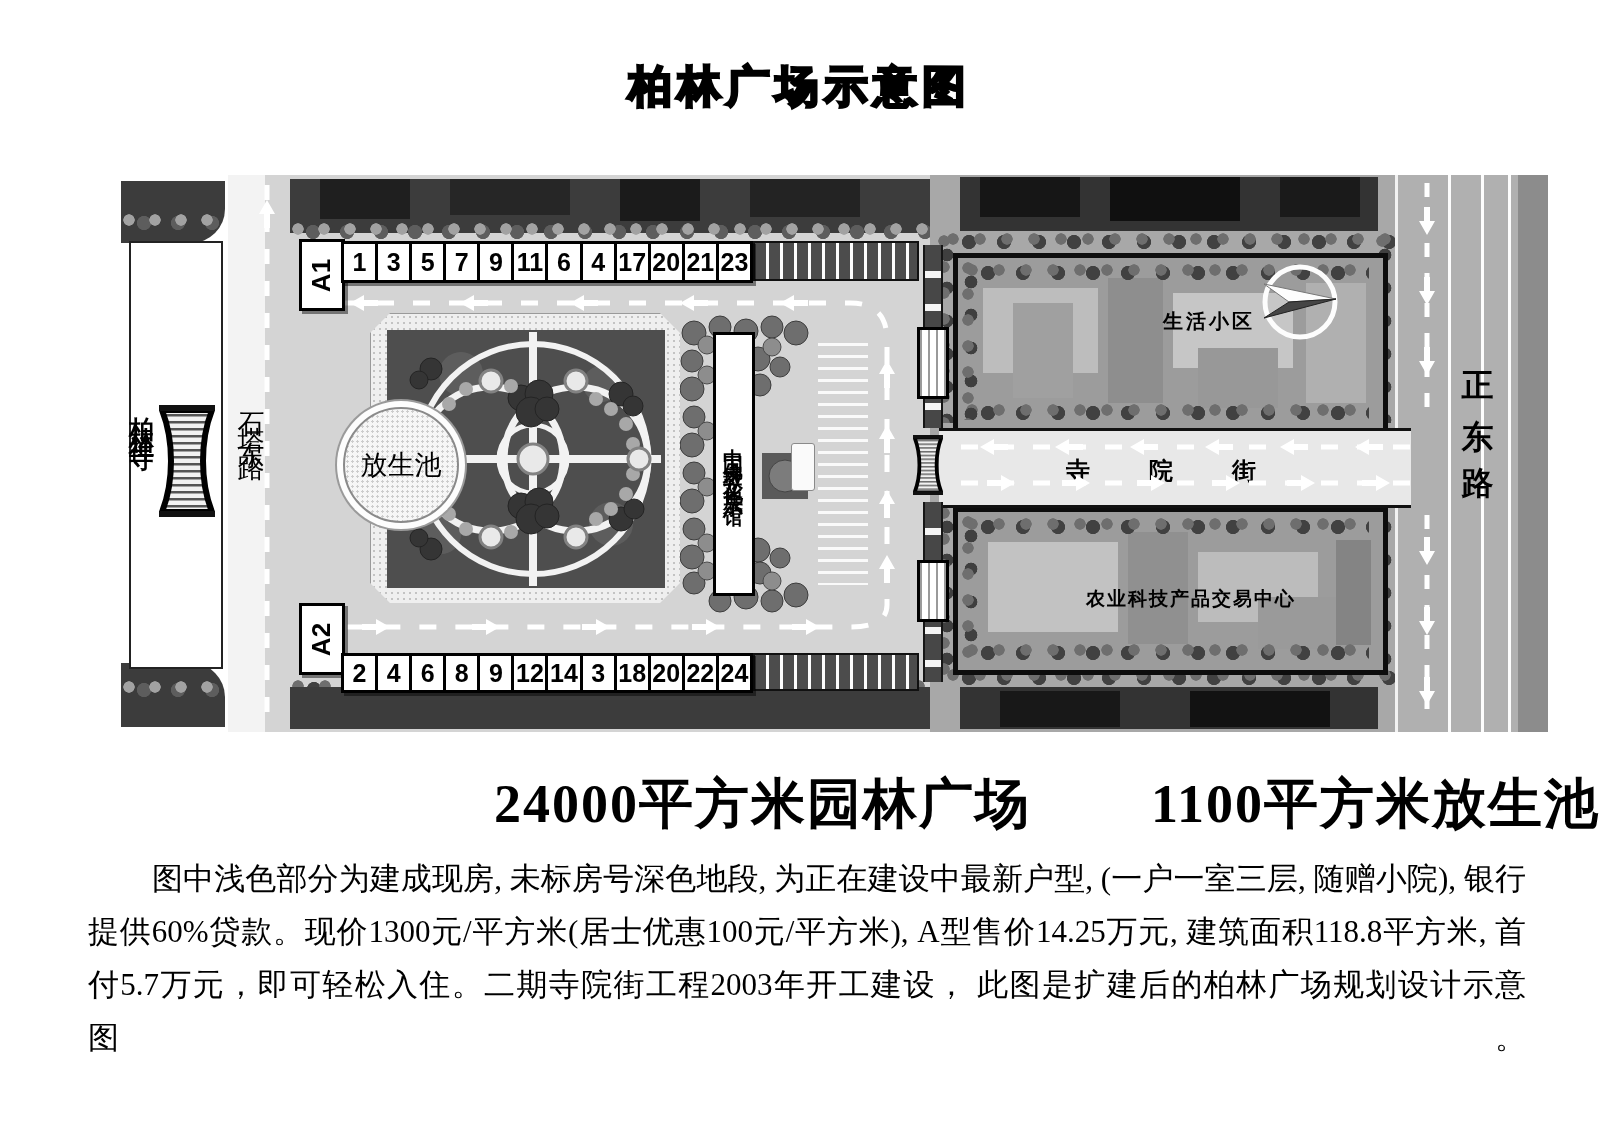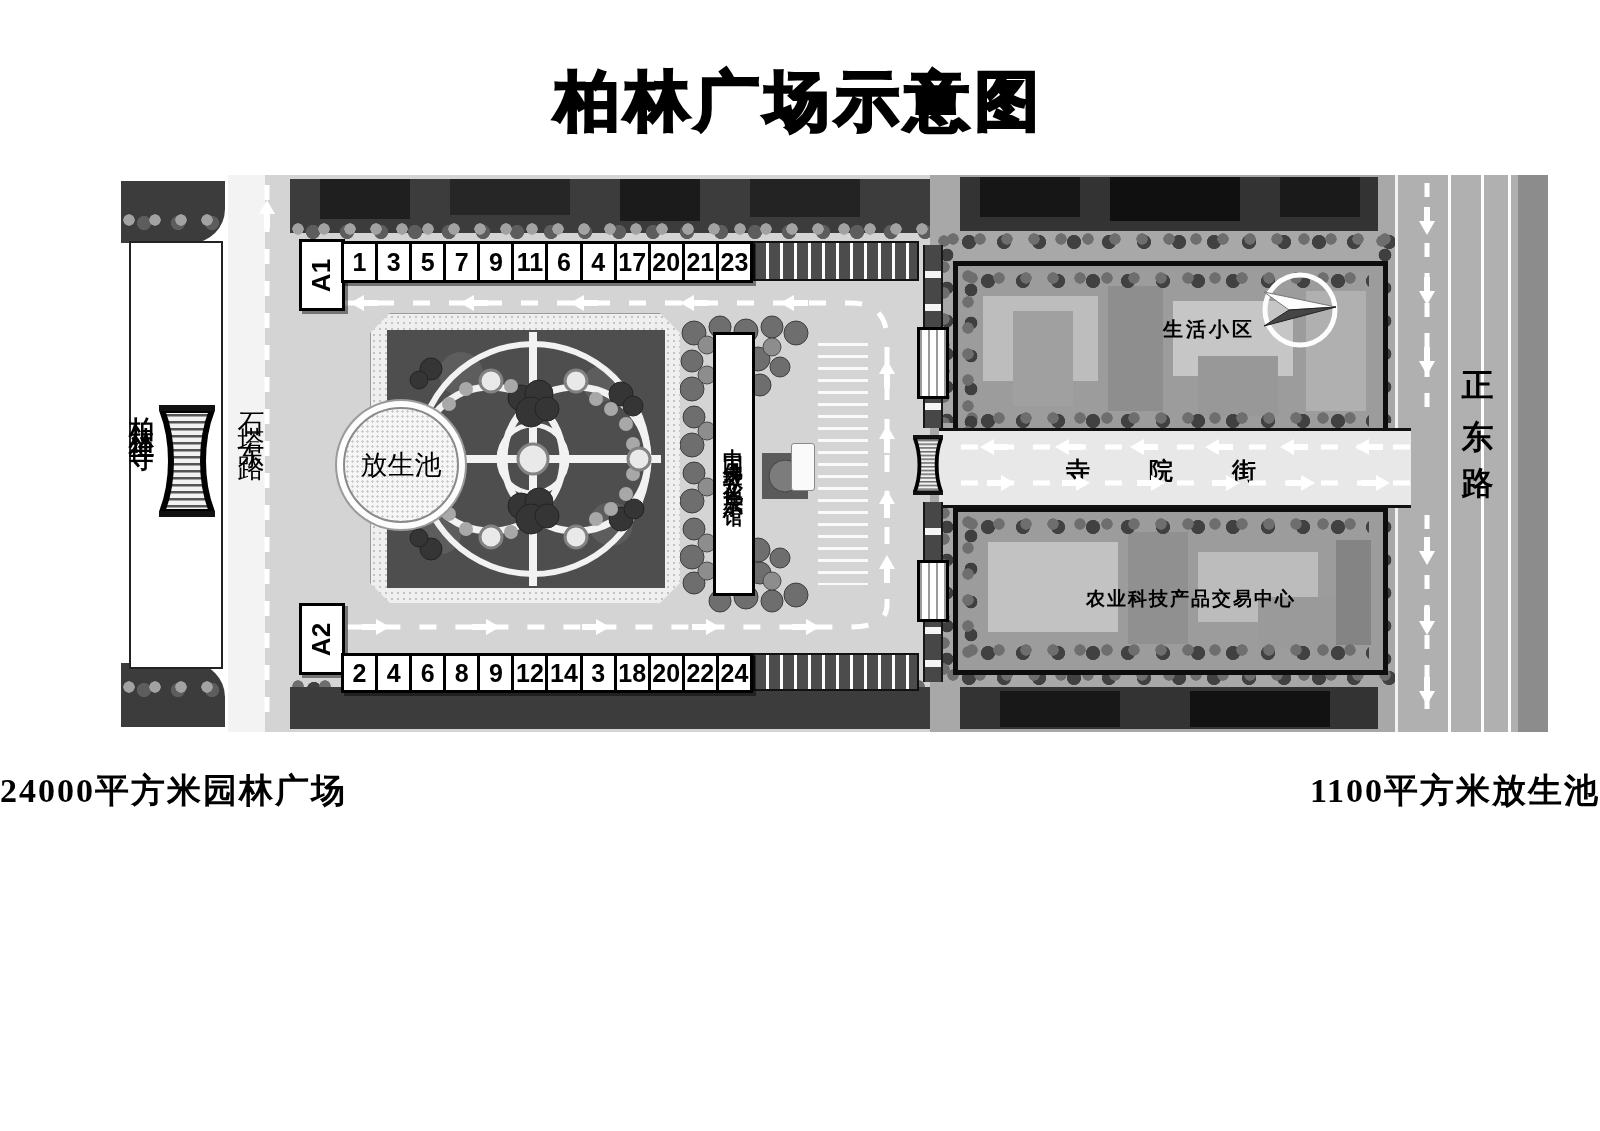--- a/index.html
+++ b/index.html
@@ -2,21 +2,21 @@
 <html><head>
 <meta charset="utf-8">
 <style>
   html,body{margin:0;padding:0;background:#fff;}
   #page{position:relative;width:1600px;height:1131px;background:#fff;overflow:hidden;
         font-family:"Liberation Sans",sans-serif;color:#000;}
   .abs{position:absolute;}
 
   
   #title{position:absolute;left:0;top:58px;width:1600px;text-align:center;
-         font-size:64px;font-weight:900;letter-spacing:6px;
+         font-size:43px;font-weight:900;letter-spacing:6px;
          -webkit-text-stroke:3px #000;text-shadow:0 0 1px #000;}
 
   
   #map{position:absolute;left:115px;top:175px;width:1430px;height:557px;background:#fff;}
 
   
   .band-dark{background:#3c3c3c;}
   .trow{background-image:
       radial-gradient(circle 8px at 8px 50%, #a2a2a2 68%, transparent 74%),
       radial-gradient(circle 10px at 10px 50%, #5d5d5d 68%, transparent 74%);
@@ -92,22 +92,22 @@
   #compass{left:298px;top:0px;width:88px;height:88px;z-index:6;}
 
   #east-road{left:1280px;top:0;width:150px;height:557px;background:#b0b0b0;border-left:3px solid #f2f2f2;}
   .lane{position:absolute;top:0;width:3px;height:557px;background:#fdfdfd;}
   #east-trees{position:absolute;left:120px;top:0;width:30px;height:557px;background:#8c8c8c;}
 
   #roads-svg{position:absolute;left:0;top:0;z-index:5;pointer-events:none;}
   .gate-svg{position:absolute;z-index:8;}
 
   
-  #headline{position:absolute;left:0;top:768px;width:1600px;display:flex;justify-content:space-between;gap:120px;
-      font-family:"Liberation Serif",serif;font-size:34px;font-weight:700;letter-spacing:2px;}
+  #headline{position:absolute;left:0;top:768px;width:1600px;display:flex;justify-content:flex-end;gap:120px;
+      font-family:"Liberation Serif",serif;font-size:54px;font-weight:700;letter-spacing:2px;}
   #para{position:absolute;left:88px;top:852px;width:1438px;
       font-family:"Liberation Serif",serif;font-size:31px;line-height:53px;}
   #para .ln{text-align:justify;text-align-last:justify;}
   #para .ln.indent{text-indent:64px;}
 </style>
 </head>
 <body>
 
 <div id="page">
 
@@ -326,21 +326,21 @@
     </svg>
 
     <div id="right-bg" class="abs"></div>
 
     <div class="abs band-dark" style="left:845px;top:2px;width:418px;height:54px;background:#333;">
       <div class="bld" style="left:20px;top:0;width:100px;height:40px;background:#161616;"></div>
       <div class="bld" style="left:150px;top:0;width:130px;height:44px;background:#101010;"></div>
       <div class="bld" style="left:320px;top:0;width:80px;height:40px;background:#1a1a1a;"></div>
     </div>
     <div class="abs trow-dark" style="left:830px;top:50px;width:450px;height:28px;"></div>
-    <div class="frame" style="left:838px;top:86px;height:172px;">
+    <div class="frame" style="left:838px;top:78px;height:172px;">
       <div class="fb" style="left:25px;top:30px;width:115px;height:85px;background:#bdbdbd;"></div>
       <div class="fb" style="left:55px;top:45px;width:60px;height:95px;background:#a0a0a0;"></div>
       <div class="fb" style="left:150px;top:20px;width:55px;height:125px;background:#8e8e8e;"></div>
       <div class="fb" style="left:215px;top:35px;width:120px;height:75px;background:#c6c6c6;"></div>
       <div class="fb" style="left:240px;top:90px;width:80px;height:60px;background:#989898;"></div>
       <div class="fb" style="left:348px;top:25px;width:60px;height:120px;background:#b0b0b0;"></div>
       <div class="fb trow-dark" style="left:6px;top:2px;width:405px;height:20px;"></div>
       <div class="fb trow-dark" style="left:6px;top:142px;width:405px;height:20px;"></div>
       <div class="fb tcol" style="left:0;top:2px;width:20px;height:160px;"></div>
       <div id="res-label" class="frame-label">生活小区</div>
@@ -434,14 +434,19 @@
         <use href="#arr" transform="translate(1312,515) rotate(90)"></use>
       </g>
     </svg>
   </div>
 
   <div id="headline">
     <span>24000平方米园林广场</span>
     <span>1100平方米放生池</span>
   </div>
 
+  <div id="para">
+    <div class="ln indent">图中浅色部分为建成现房, 未标房号深色地段, 为正在建设中最新户型, (一户一室三层, 随赠小院), 银行</div>
+    <div class="ln">提供60%贷款。现价1300元/平方米(居士优惠100元/平方米), A型售价14.25万元, 建筑面积118.8平方米, 首</div>
+    <div class="ln">付5.7万元，即可轻松入住。二期寺院街工程2003年开工建设， 此图是扩建后的柏林广场规划设计示意图。</div>
+  </div>
 
 </div>
 
 </body></html>

